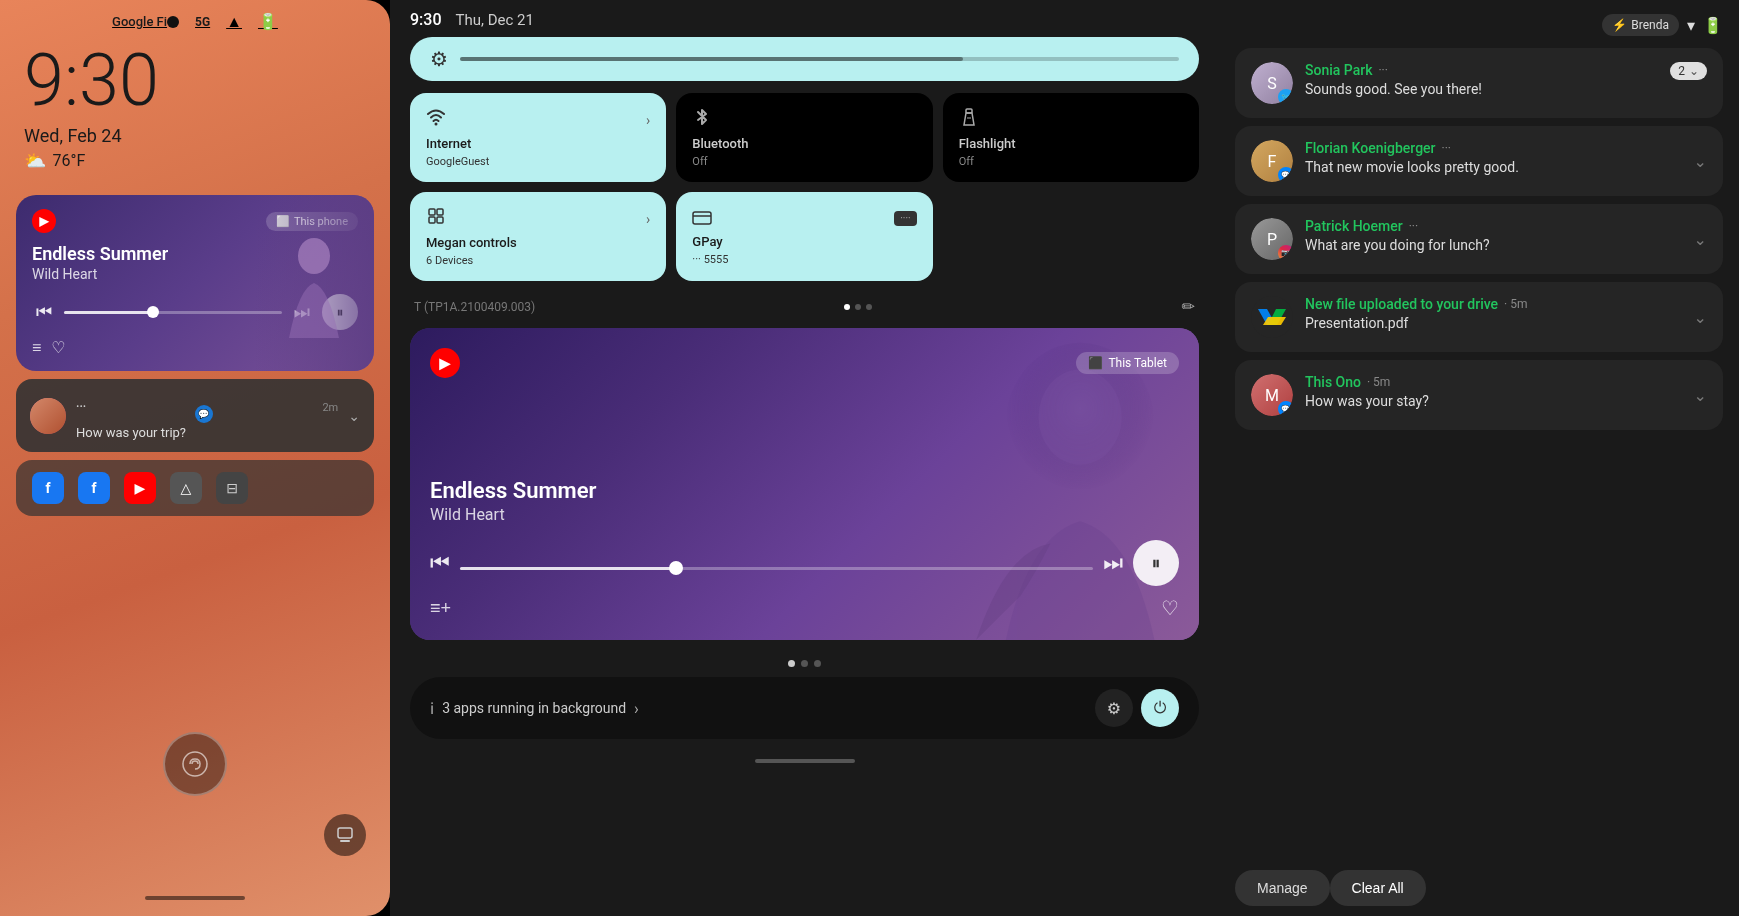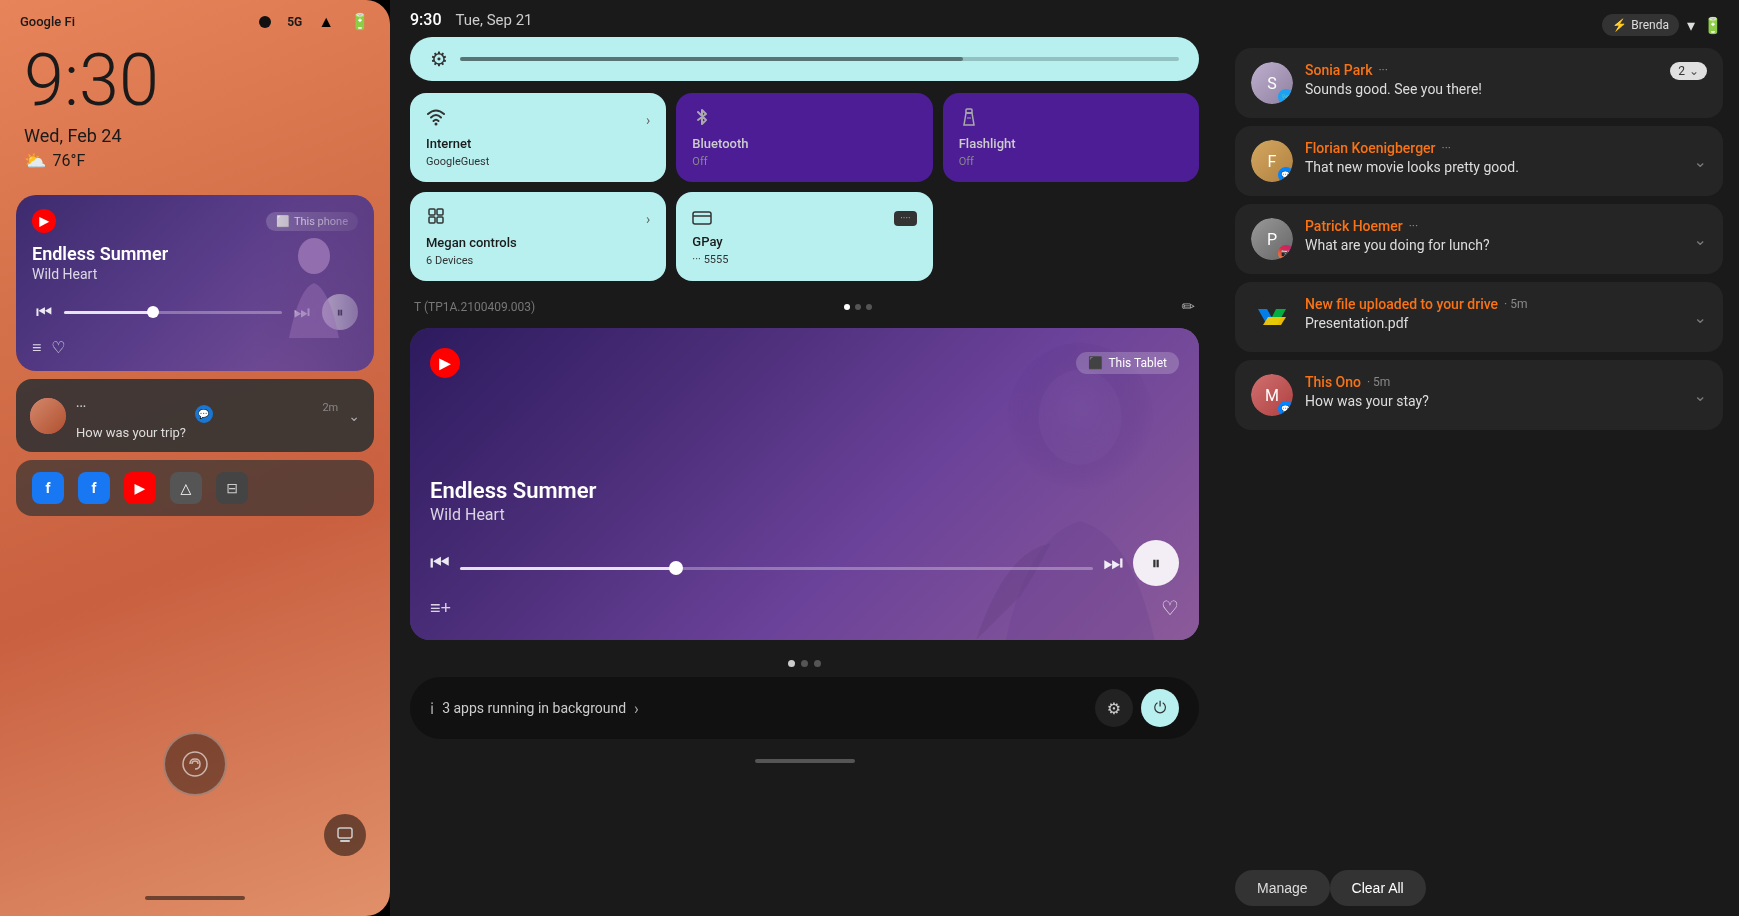--- a/index.html
+++ b/index.html
@@ -18,23 +18,24 @@
       width: 390px;
       height: 916px;
       background: linear-gradient(160deg, #e8845a 0%, #d4714a 30%, #c96040 60%, #e0906a 100%);
       border-radius: 0 24px 24px 0;
       position: relative;
       overflow: hidden;
       flex-shrink: 0;
     }
     .phone-status-bar {
       display: flex;
-      justify-content: space-between;
+      justify-content: center;
       align-items: center;
       padding: 12px 20px 6px;
+      text-decoration: underline;
     }
     .phone-carrier {
       font-size: 13px;
       font-weight: 500;
       color: #1a1a1a;
     }
     .phone-status-icons {
       display: flex;
       align-items: center;
       gap: 16px;
@@ -370,21 +371,21 @@
       padding: 14px 16px;
       display: flex;
       flex-direction: column;
       gap: 4px;
       cursor: pointer;
     }
     .qs-tile-active {
       background: #b8f0f0;
     }
     .qs-tile-inactive {
-      background: #4c1d95;
+      background: #000000;
     }
     .qs-tile-header {
       display: flex;
       align-items: center;
       justify-content: space-between;
     }
     .qs-tile-icon {
       font-size: 20px;
     }
     .qs-tile-active .qs-tile-icon { color: #333; }
@@ -692,21 +693,21 @@
     .notif-item-body { flex: 1; }
     .notif-item-name-row {
       display: flex;
       align-items: center;
       gap: 6px;
       margin-bottom: 3px;
     }
     .notif-item-name {
       font-size: 14px;
       font-weight: 500;
-      color: #f97316;
+      color: #22c55e;
     }
     .notif-item-meta { font-size: 12px; color: #888; }
     .notif-item-msg { font-size: 14px; color: #ddd; }
     .notif-item-chevron {
       font-size: 16px;
       color: #777;
       align-self: center;
     }
     .notif-count-badge {
       background: #e0e0e0;
@@ -855,21 +856,21 @@
     </svg>
   </div>
 
   <div class="phone-home-indicator"></div>
 </div>
 
 <div class="tablet-panel">
   <div class="tablet-status-bar">
     <div class="tablet-time-date">
       <span class="tablet-time">9:30</span>
-      <span class="tablet-date">Tue, Sep 21</span>
+      <span class="tablet-date">Thu, Dec 21</span>
     </div>
   </div>
 
   <div class="brightness-row">
     <span class="brightness-icon">⚙</span>
     <div class="brightness-slider">
       <div class="brightness-fill"></div>
     </div>
   </div>
 

